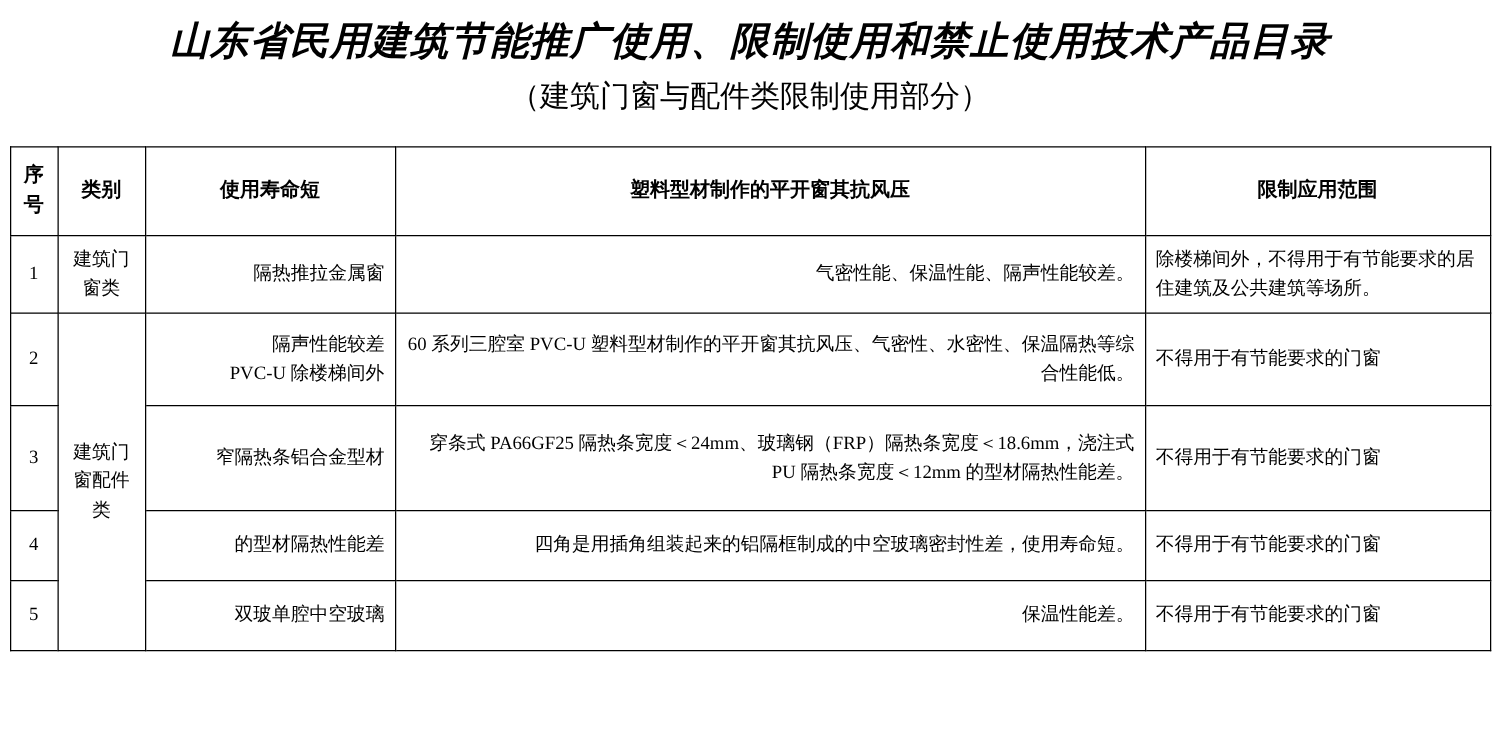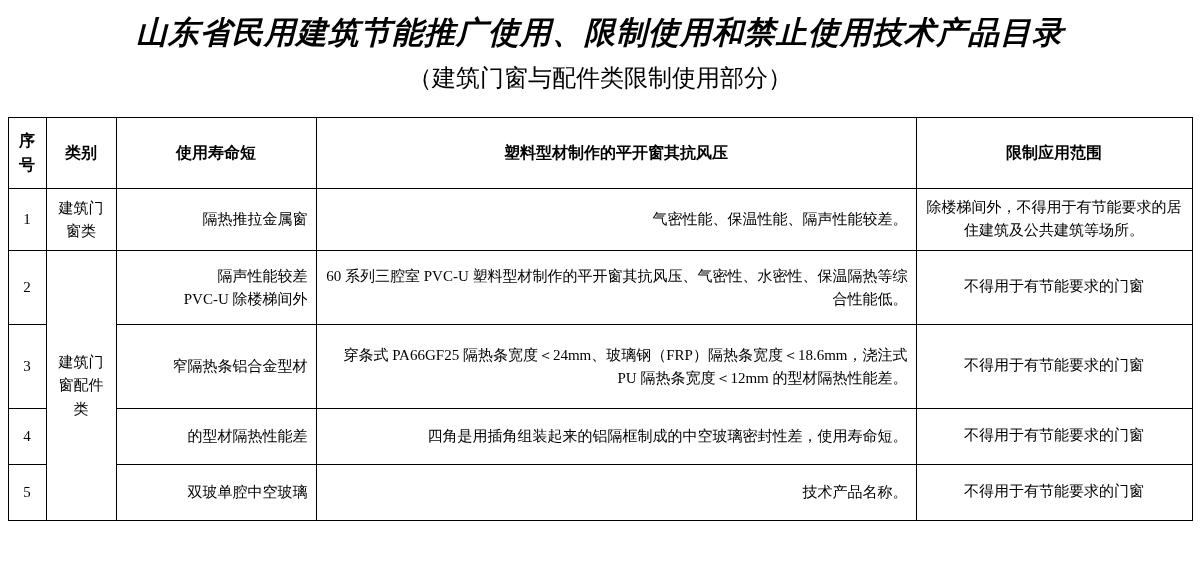--- a/index.html
+++ b/index.html
@@ -77,26 +77,24 @@
     line-height: 1.6;
   }
   td.desc {
     text-align: right;
     font-size: 15px;
     line-height: 1.7;
     padding-left: 14px;
     padding-right: 14px;
   }
   td.scope {
-    text-align: center;
     font-size: 15px;
     line-height: 1.7;
     padding-left: 10px;
     padding-right: 10px;
-    font-family: Liberation Mono, monospace;
   }
   .r1 { height: 62px; }
   .r2 { height: 74px; }
   .r3 { height: 84px; }
   .r4 { height: 56px; }
   .r5 { height: 56px; }
 </style>
 </head>
 <body>
 
@@ -163,20 +161,20 @@
       <tr class="r4">
         <td class="seq">4</td>
         <td class="name">的型材隔热性能差</td>
         <td class="desc">四角是用插角组装起来的铝隔框制成的中空玻璃密封性差，使用寿命短。</td>
         <td class="scope">不得用于有节能要求的门窗</td>
       </tr>
 
       <tr class="r5">
         <td class="seq">5</td>
         <td class="name">双玻单腔中空玻璃</td>
-        <td class="desc">技术产品名称。</td>
+        <td class="desc">保温性能差。</td>
         <td class="scope">不得用于有节能要求的门窗</td>
       </tr>
 
     </tbody>
   </table>
 
 </div>
 
 </body></html>

